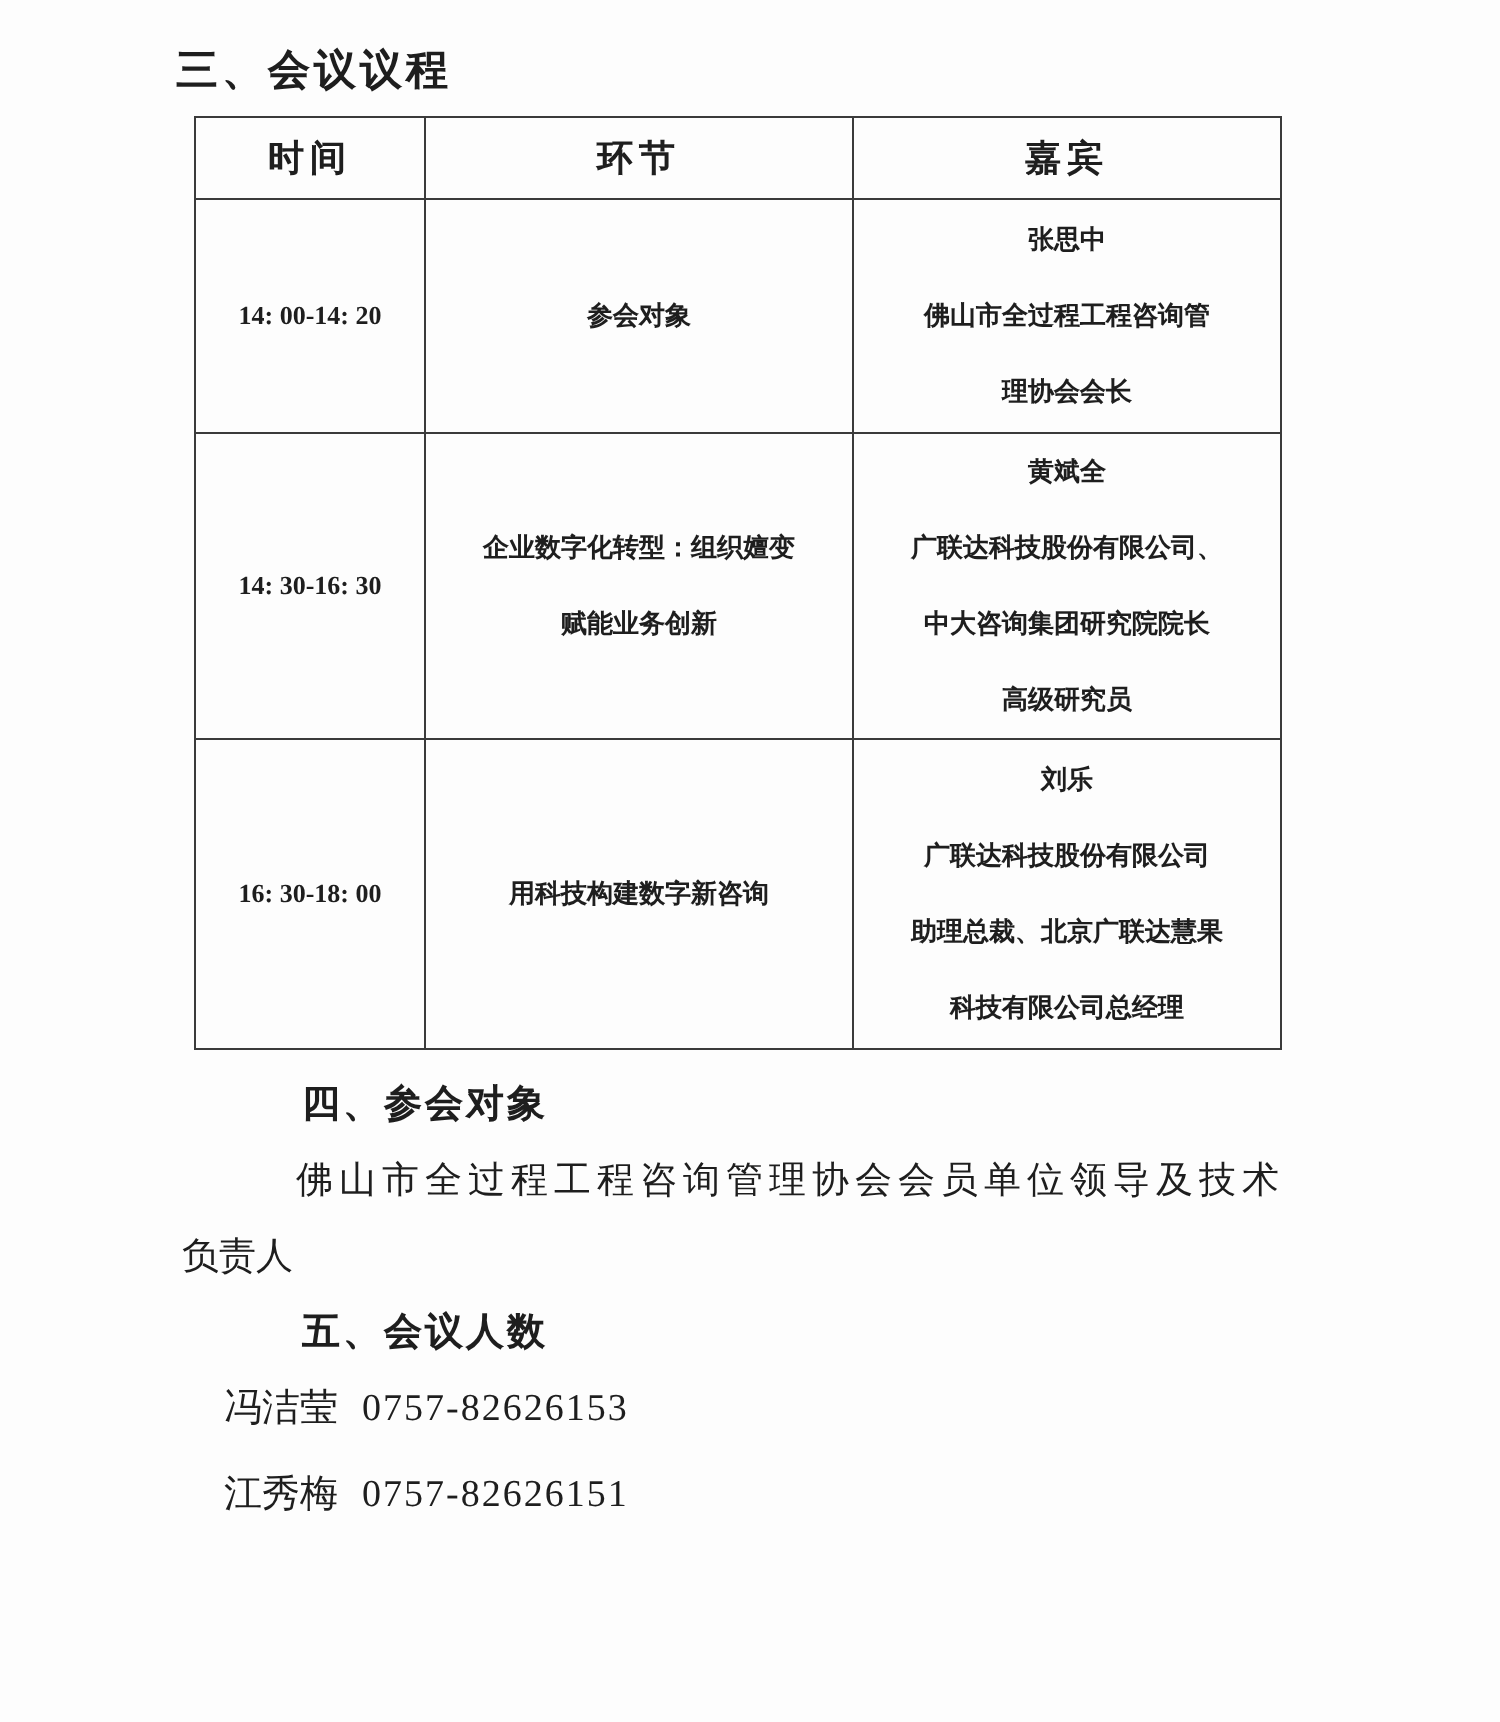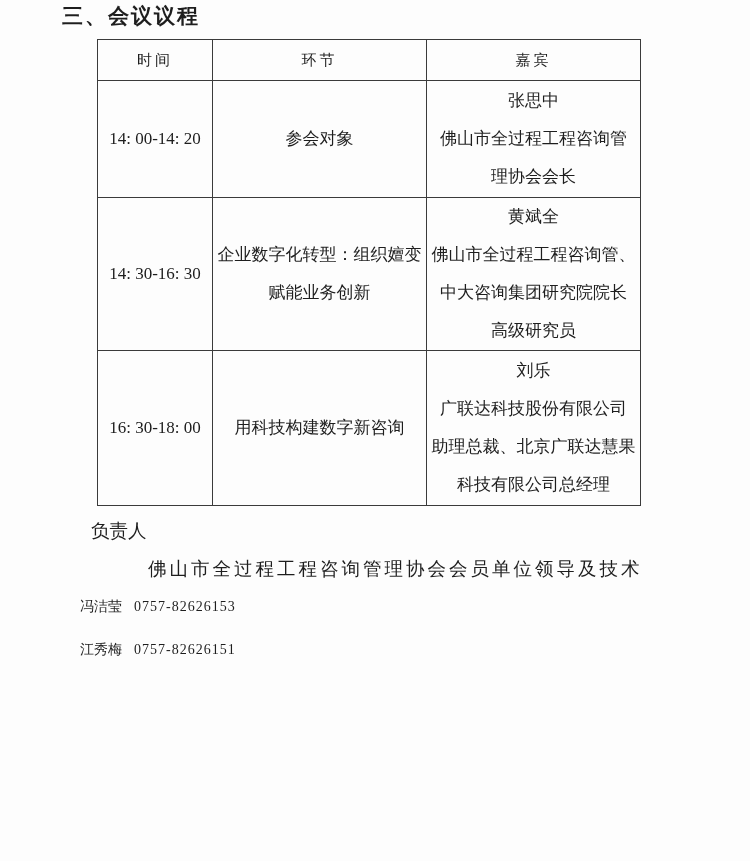--- a/index.html
+++ b/index.html
@@ -13,22 +13,22 @@
     color: #1e1e1e;
     font-family: "Liberation Serif", "DejaVu Serif", serif;
     overflow: hidden;
   }
   .page {
     position: relative;
     width: 750px;
     height: 861px;
   }
   .doc-title {
-    padding-top: 3px;
-    margin-left: 62px;
+    padding-top: 22px;
+    margin-left: 88px;
     font-size: 21px;
     font-weight: bold;
     letter-spacing: 2px;
     line-height: 26px;
   }
   table.agenda {
     border-collapse: collapse;
     table-layout: fixed;
     margin: 10px 0 0 97px;
     width: 543px;
@@ -37,28 +37,28 @@
   table.agenda col.c2 { width: 214px; }
   table.agenda col.c3 { width: 214px; }
   table.agenda th, table.agenda td {
     border: 1.5px solid #3b3b3b;
     padding: 0;
     text-align: center;
     vertical-align: middle;
     background: transparent;
   }
   table.agenda th {
-    font-size: 15px;
-    font-weight: normal;
+    font-size: 18px;
+    font-weight: bold;
     height: 40px;
     letter-spacing: 3px;
   }
   table.agenda td {
-    font-size: 17px;
-    font-weight: normal;
+    font-size: 13px;
+    font-weight: bold;
   }
   td.time-cell {
     white-space: nowrap;
     font-size: 17px;
     letter-spacing: 0px;
   }
   .ln {
     line-height: 38px;
     height: 38px;
     white-space: nowrap;
@@ -85,24 +85,24 @@
     margin-left: 148px;
     white-space: nowrap;
   }
   .body-line.cont {
     margin-left: 91px;
   }
   .body-line.spread {
     letter-spacing: 3px;
   }
   .contact-line {
-    font-size: 14px;
+    font-size: 19px;
     line-height: 26px;
     margin-top: 12px;
-    margin-left: 80px;
+    margin-left: 112px;
     white-space: nowrap;
   }
   .contact-line.last {
     margin-top: 17px;
   }
   .contact-phone {
     margin-left: 12px;
     letter-spacing: 1px;
   }
 </style>
@@ -139,45 +139,47 @@
         </td>
       </tr>
       <tr class="r2">
         <td class="time-cell">14: 30-16: 30</td>
         <td class="session-cell">
           <div class="ln">企业数字化转型：组织嬗变</div>
           <div class="ln">赋能业务创新</div>
         </td>
         <td class="guest-cell">
           <div class="ln">黄斌全</div>
-          <div class="ln">佛山市全过程工程咨询管、</div>
+          <div class="ln">广联达科技股份有限公司、</div>
           <div class="ln">中大咨询集团研究院院长</div>
           <div class="ln">高级研究员</div>
         </td>
       </tr>
       <tr class="r3">
         <td class="time-cell">16: 30-18: 00</td>
         <td class="session-cell">
           <div class="ln">用科技构建数字新咨询</div>
         </td>
         <td class="guest-cell">
           <div class="ln">刘乐</div>
           <div class="ln">广联达科技股份有限公司</div>
           <div class="ln">助理总裁、北京广联达慧果</div>
           <div class="ln">科技有限公司总经理</div>
         </td>
       </tr>
     </tbody>
   </table>
 
+  <div class="sec-heading first">四、参会对象</div>
+
+  <div class="body-line spread">佛山市全过程工程咨询管理协会会员单位领导及技术</div>
 
   <div class="body-line cont">负责人</div>
 
-  <div class="body-line spread">佛山市全过程工程咨询管理协会会员单位领导及技术</div>
-
+  <div class="sec-heading">五、会议人数</div>
 
 
 
   <div class="contact-line">
     <span>冯洁莹</span><span class="contact-phone">0757-82626153</span>
   </div>
 
   <div class="contact-line last">
     <span>江秀梅</span><span class="contact-phone">0757-82626151</span>
   </div>

